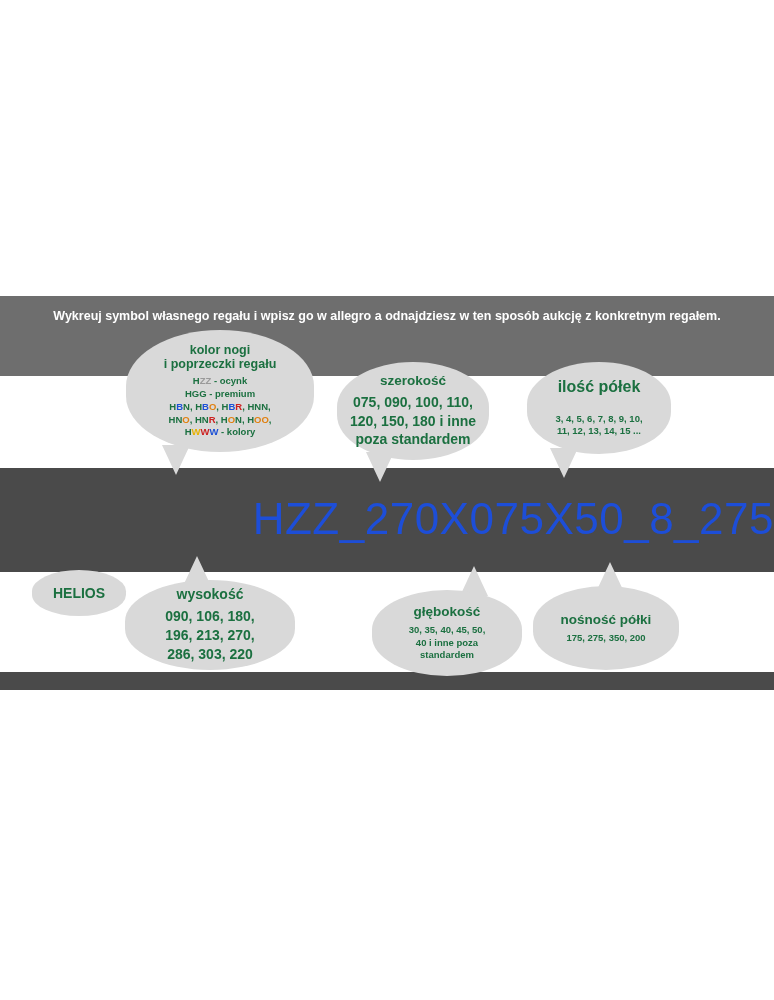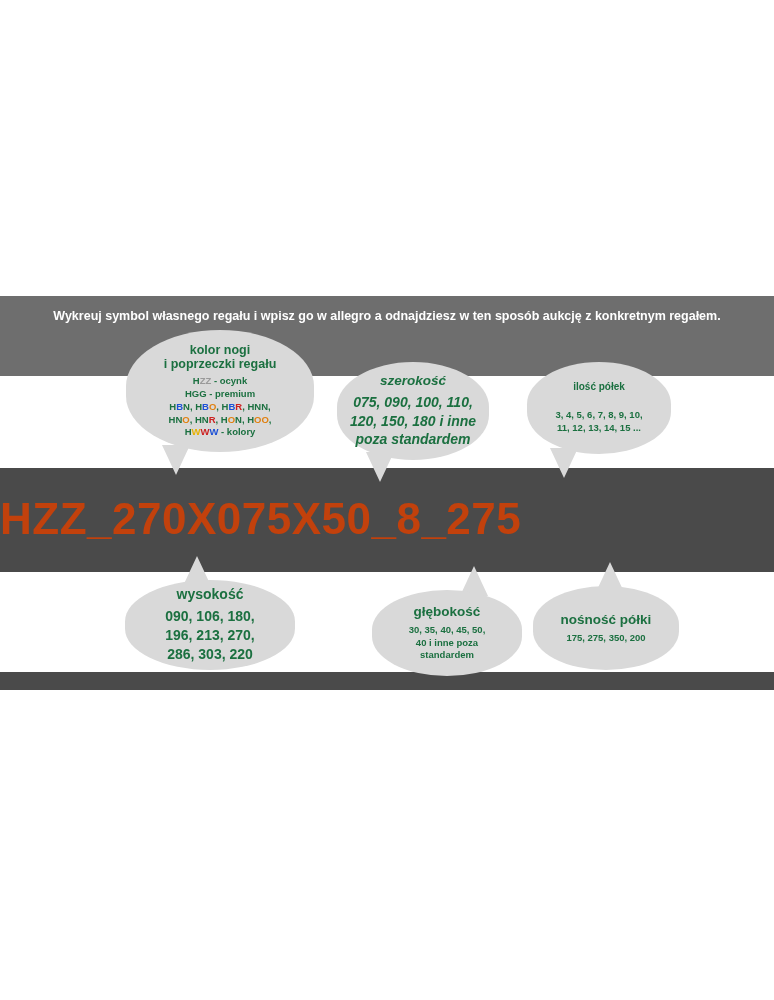--- a/index.html
+++ b/index.html
@@ -48,24 +48,24 @@
     font-weight: bold;
     line-height: 17px;
   }
 
   
   .code {
     position: absolute;
     left: 0;
     top: 494px;
     width: 774px;
-    text-align: left;
-    color: #c2410c;
+    text-align: right;
+    color: #1d4ed8;
     font-size: 44px;
-    font-weight: bold;
+    font-weight: normal;
     letter-spacing: 0.5px;
     white-space: nowrap;
   }
 
   
   .bubble {
     position: absolute;
     background: #d9d9d9;
     border-radius: 50%/46%;
     text-align: center;
@@ -105,30 +105,30 @@
 
   
   #b-kolor {
     left: 126px; top: 330px; width: 188px; height: 122px;
   }
   #b-kolor .b-title { font-size: 12.5px; margin-bottom: 3px; }
   #b-kolor .b-body  { font-size: 9.5px; }
   #b-kolor-tail { left: 162px; top: 445px; }
 
   #b-szer {
-    left: 337px; top: 362px; width: 152px; height: 98px; font-style: italic;
+    left: 337px; top: 362px; width: 152px; height: 98px;
   }
   #b-szer .b-title { font-size: 13.5px; margin-bottom: 4px; }
   #b-szer .b-body  { font-size: 14px; }
   #b-szer-tail { left: 366px; top: 452px; }
 
   #b-ilosc {
     left: 527px; top: 362px; width: 144px; height: 92px;
   }
-  #b-ilosc .b-title { font-size: 10px; margin-bottom: 16px; }
+  #b-ilosc .b-title { font-size: 16px; margin-bottom: 16px; }
   #b-ilosc .b-body  { font-size: 9.5px; }
   #b-ilosc-tail { left: 550px; top: 448px; }
 
   #b-helios {
     left: 32px; top: 570px; width: 94px; height: 46px;
   }
   #b-helios .b-title { font-size: 14px; }
 
   #b-wys {
     left: 125px; top: 580px; width: 170px; height: 90px;
@@ -203,20 +203,23 @@
 
   <div class="bubble" id="b-ilosc">
     <div class="b-title">ilość półek</div>
     <div class="b-body">
       <span>3, 4, 5, 6, 7, 8, 9, 10,</span><br>
       <span>11, 12, 13, 14, 15 ...</span>
     </div>
   </div>
   <div class="tail tail-down" id="b-ilosc-tail"></div>
 
+  <div class="bubble" id="b-helios">
+    <div class="b-title">HELIOS</div>
+  </div>
 
   <div class="tail tail-up" id="b-wys-tail"></div>
   <div class="bubble" id="b-wys">
     <div class="b-title">wysokość</div>
     <div class="b-body">
       <span>090, 106, 180,</span><br>
       <span>196, 213, 270,</span><br>
       <span>286, 303, 220</span>
     </div>
   </div>

